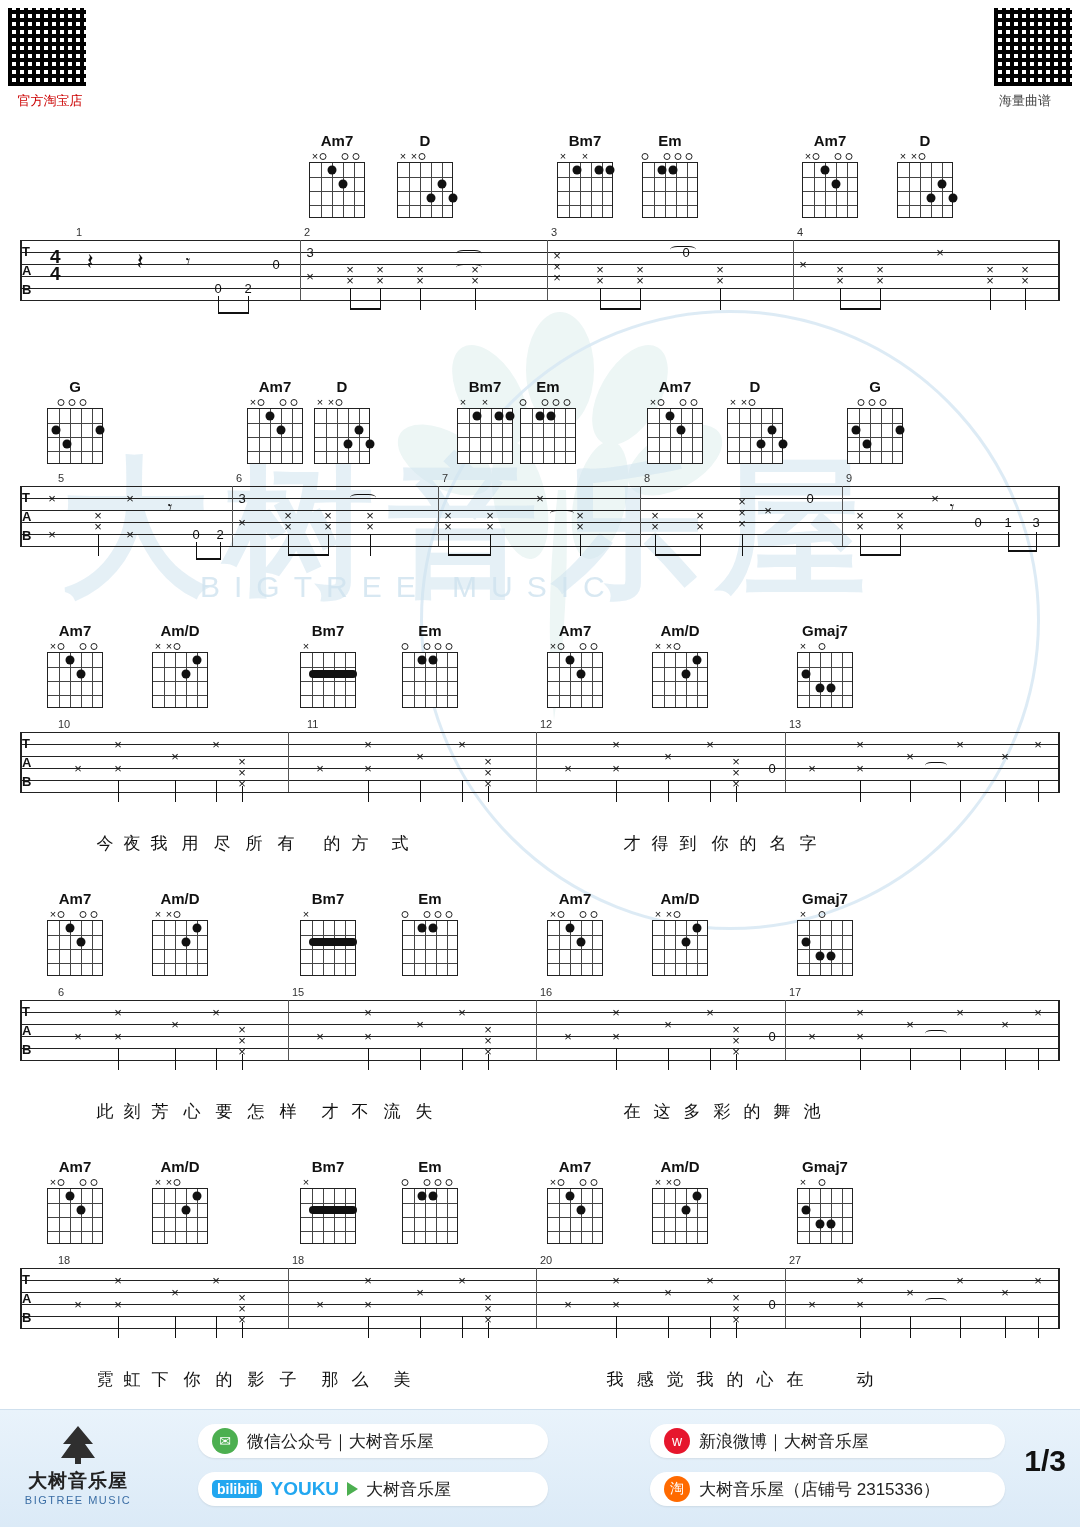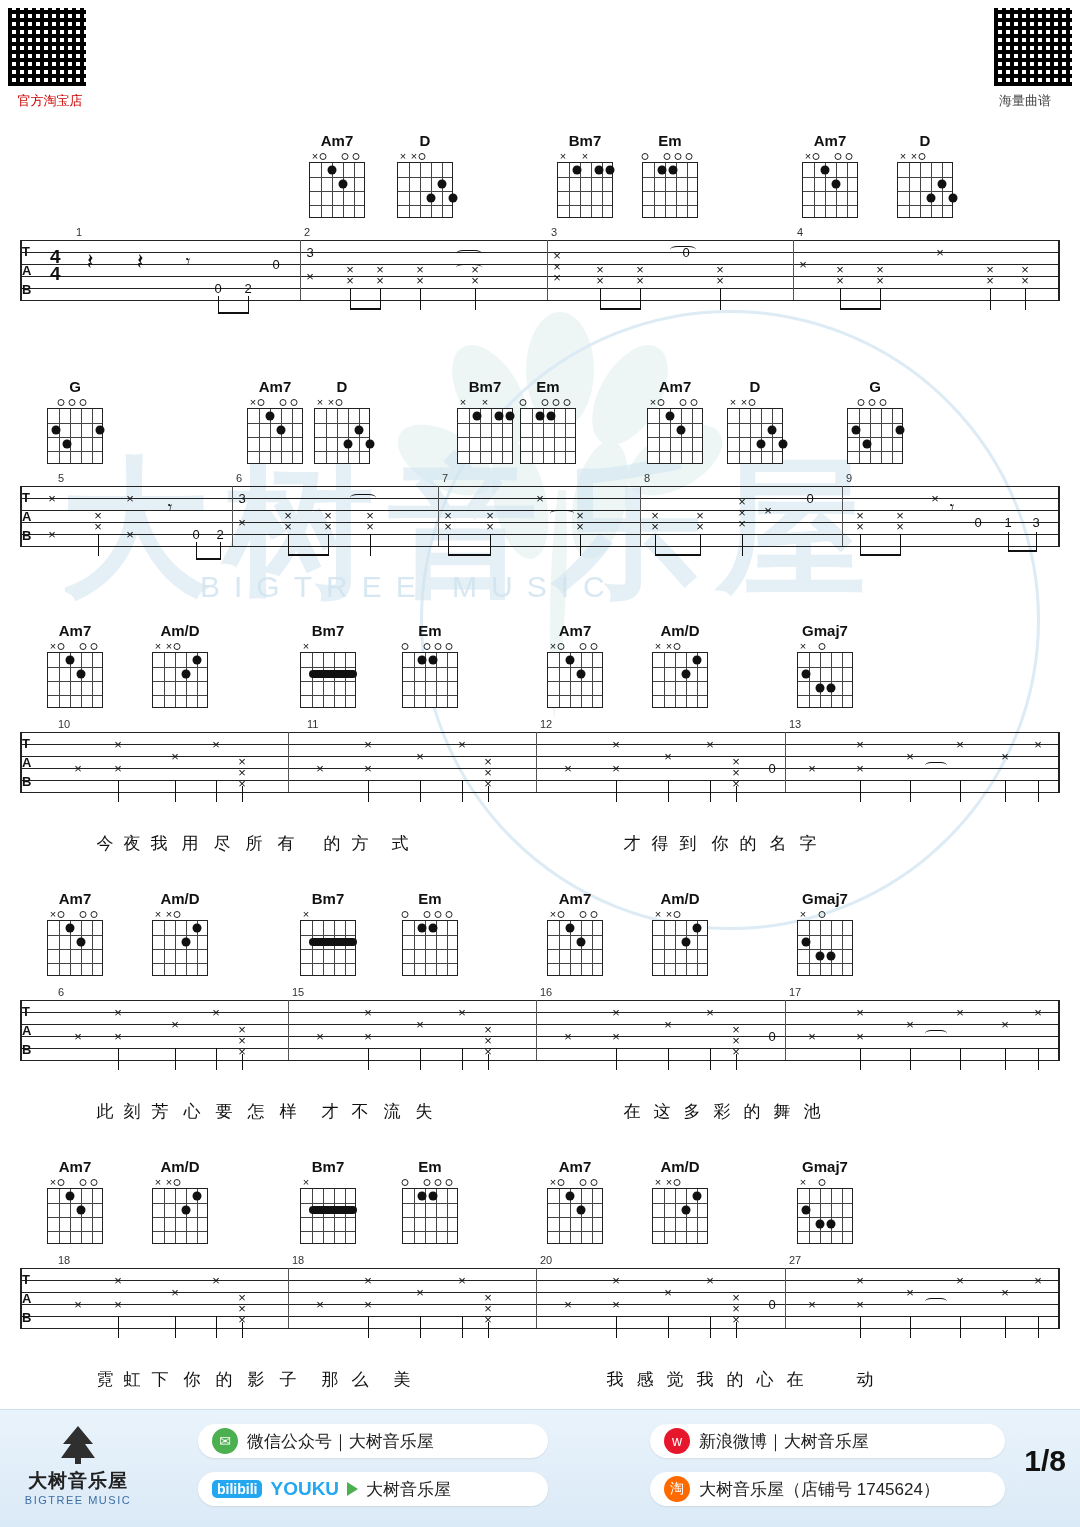--- a/index.html
+++ b/index.html
@@ -1310,17 +1310,17 @@
     <span>大树音乐屋</span>
   </div>
 
   <div class="pill" style="left:650px;top:14px;width:355px">
     <span class="ic" style="background:#e6162d">w</span>
     <span>新浪微博｜大树音乐屋</span>
   </div>
 
   <div class="pill" style="left:650px;top:62px;width:355px">
     <span class="ic" style="background:#ff6a00">淘</span>
-    <span>大树音乐屋（店铺号 1745624）</span>
-  </div>
-
-  <div class="page-no">1/8</div>
+    <span>大树音乐屋（店铺号 2315336）</span>
+  </div>
+
+  <div class="page-no">1/3</div>
 </div>
 
 </body></html>

